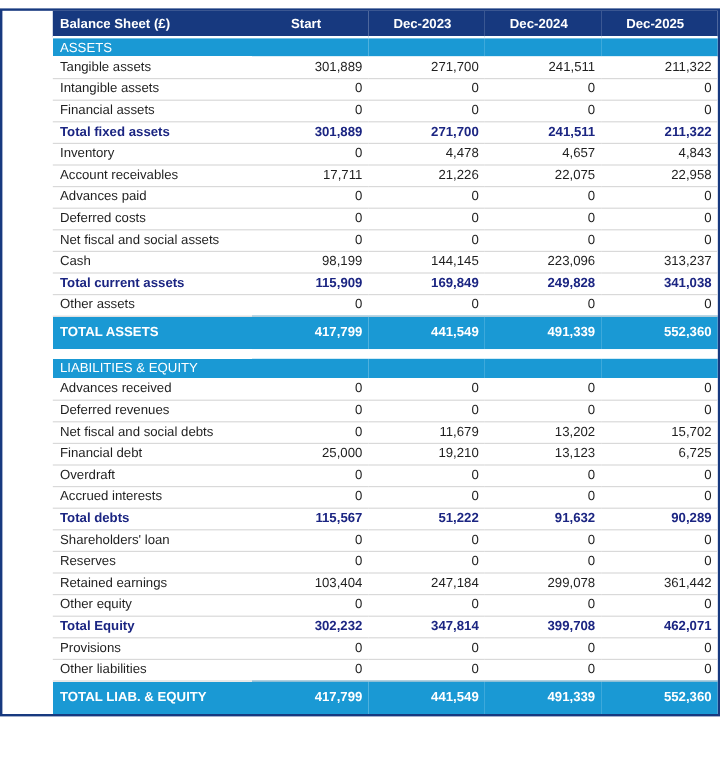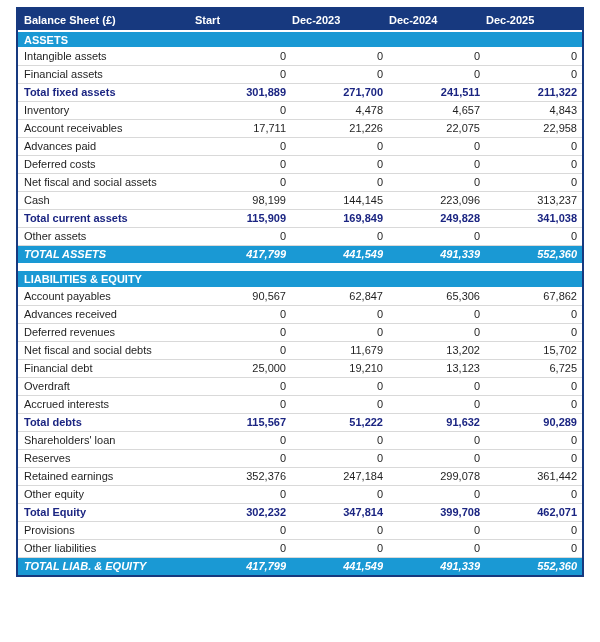--- a/index.html
+++ b/index.html
@@ -5,69 +5,69 @@
   * { box-sizing: border-box; }
   html, body {
     margin: 0;
     padding: 0;
     width: 600px;
     height: 642px;
     background: #ffffff;
     font-family: "Liberation Sans", sans-serif;
   }
   .sheet {
-    margin: 7px 16px;
+    margin: 7px 0;
     border: 2px solid #17397f;
+    padding-left: 42px;
   }
   table.balance {
     width: 100%;
     border-collapse: collapse;
     table-layout: fixed;
     font-size: 11px;
     color: #1f1f1f;
   }
   col.c-num { width: 97px; }
   
   tr.header th {
     background: #17397f;
     color: #ffffff;
     font-weight: bold;
     height: 22px;
     border-bottom: 2px solid #ffffff;
     vertical-align: middle;
   }
   th.label { text-align: left; padding-left: 6px; }
-  th.num   { text-align: left; padding-right: 8px; }
+  th.num   { text-align: center; padding-right: 8px; }
   
   tr.section td {
     background: #1a99d4;
     color: #ffffff;
-    font-weight: bold;
+    font-weight: normal;
     height: 16px;
     vertical-align: middle;
   }
   
   tr.data td, tr.subtotal td {
     height: 18px;
     vertical-align: middle;
     border-bottom: 1px solid #d9d9d9;
     background: #ffffff;
   }
   tr.subtotal td {
     color: #1b2582;
     font-weight: bold;
   }
   
   tr.total td {
     background: #1a99d4;
     color: #ffffff;
     font-weight: bold;
-    height: 18px;
+    height: 28px;
     vertical-align: middle;
-    font-style: italic;
   }
   
   tr.spacer td {
     height: 8px;
     background: #ffffff;
     padding: 0;
   }
   td.label { text-align: left; padding-left: 6px; overflow: hidden; white-space: nowrap; }
   td.num   { text-align: right; padding-right: 5px; white-space: nowrap; }
 </style>
@@ -94,20 +94,27 @@
     </thead>
     <tbody>
         <tr class="section">
           <td class="label">ASSETS</td>
           <td class="num"></td>
           <td class="num"></td>
           <td class="num"></td>
           <td class="num"></td>
         </tr>
         <tr class="data">
+          <td class="label">Tangible assets</td>
+          <td class="num">301,889</td>
+          <td class="num">271,700</td>
+          <td class="num">241,511</td>
+          <td class="num">211,322</td>
+        </tr>
+        <tr class="data">
           <td class="label">Intangible assets</td>
           <td class="num">0</td>
           <td class="num">0</td>
           <td class="num">0</td>
           <td class="num">0</td>
         </tr>
         <tr class="data">
           <td class="label">Financial assets</td>
           <td class="num">0</td>
           <td class="num">0</td>
@@ -188,27 +195,20 @@
           <td colspan="5"></td>
         </tr>
         <tr class="section">
           <td class="label">LIABILITIES &amp; EQUITY</td>
           <td class="num"></td>
           <td class="num"></td>
           <td class="num"></td>
           <td class="num"></td>
         </tr>
         <tr class="data">
-          <td class="label">Account payables</td>
-          <td class="num">90,567</td>
-          <td class="num">62,847</td>
-          <td class="num">65,306</td>
-          <td class="num">67,862</td>
-        </tr>
-        <tr class="data">
           <td class="label">Advances received</td>
           <td class="num">0</td>
           <td class="num">0</td>
           <td class="num">0</td>
           <td class="num">0</td>
         </tr>
         <tr class="data">
           <td class="label">Deferred revenues</td>
           <td class="num">0</td>
           <td class="num">0</td>
@@ -259,21 +259,21 @@
         </tr>
         <tr class="data">
           <td class="label">Reserves</td>
           <td class="num">0</td>
           <td class="num">0</td>
           <td class="num">0</td>
           <td class="num">0</td>
         </tr>
         <tr class="data">
           <td class="label">Retained earnings</td>
-          <td class="num">352,376</td>
+          <td class="num">103,404</td>
           <td class="num">247,184</td>
           <td class="num">299,078</td>
           <td class="num">361,442</td>
         </tr>
         <tr class="data">
           <td class="label">Other equity</td>
           <td class="num">0</td>
           <td class="num">0</td>
           <td class="num">0</td>
           <td class="num">0</td>

